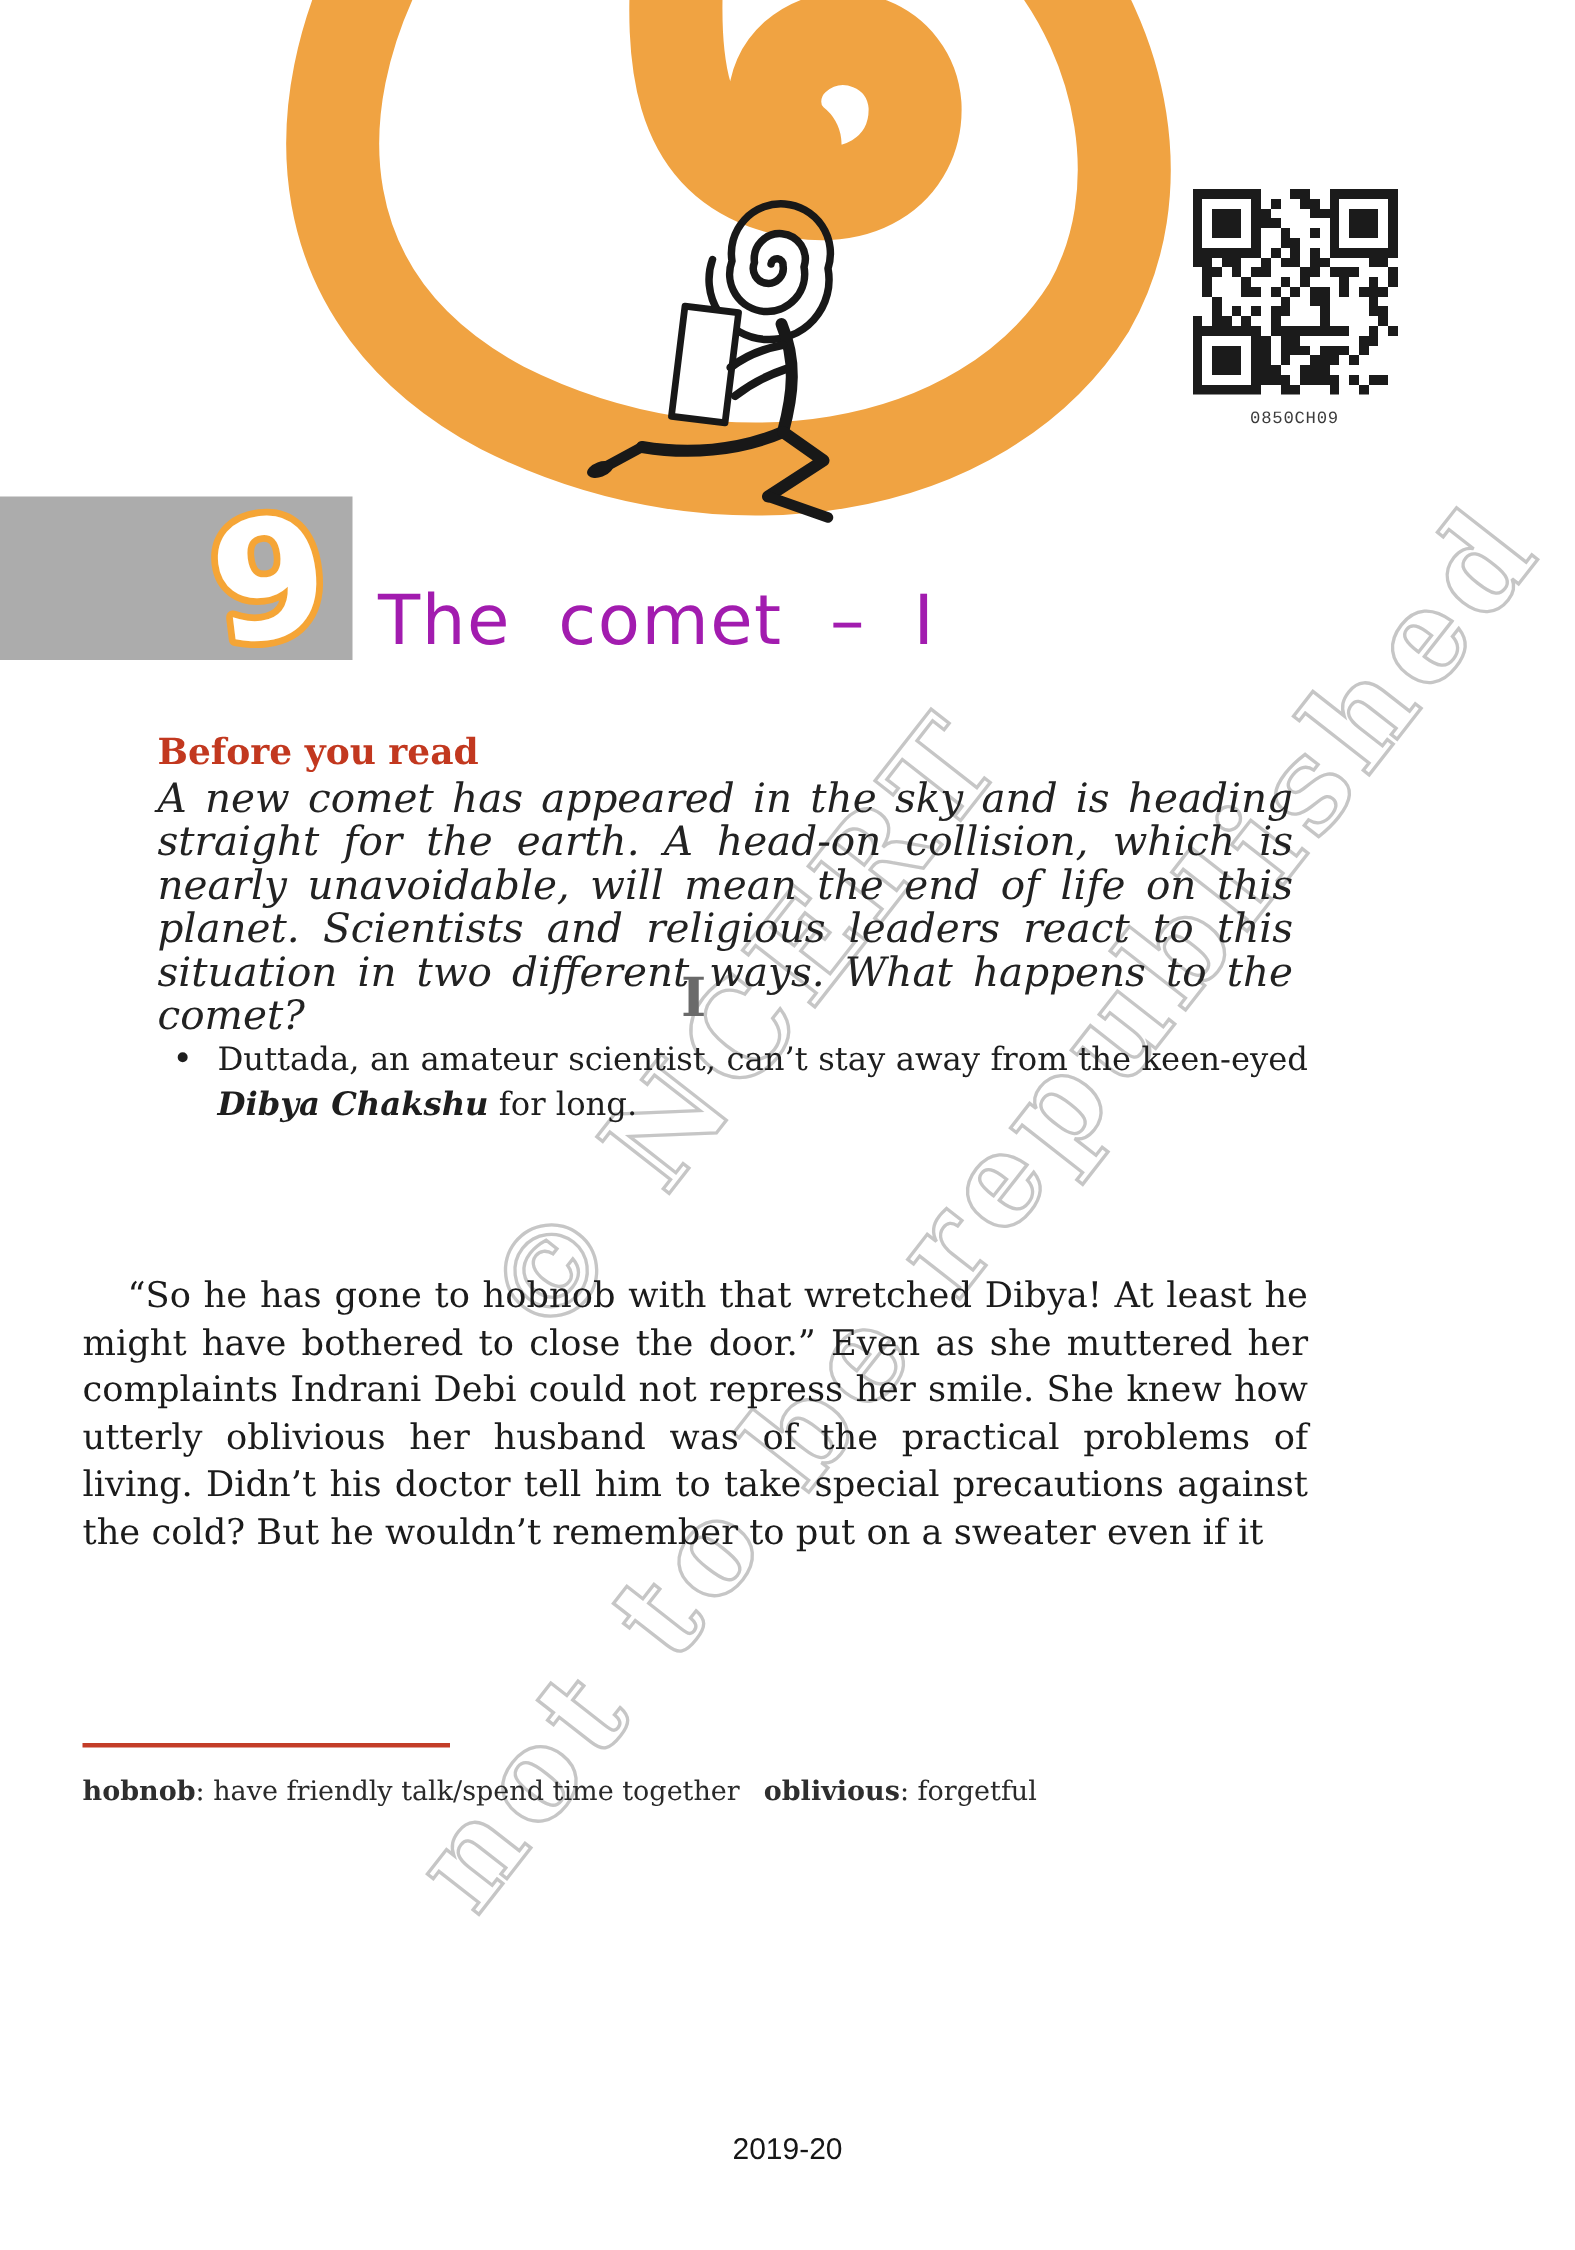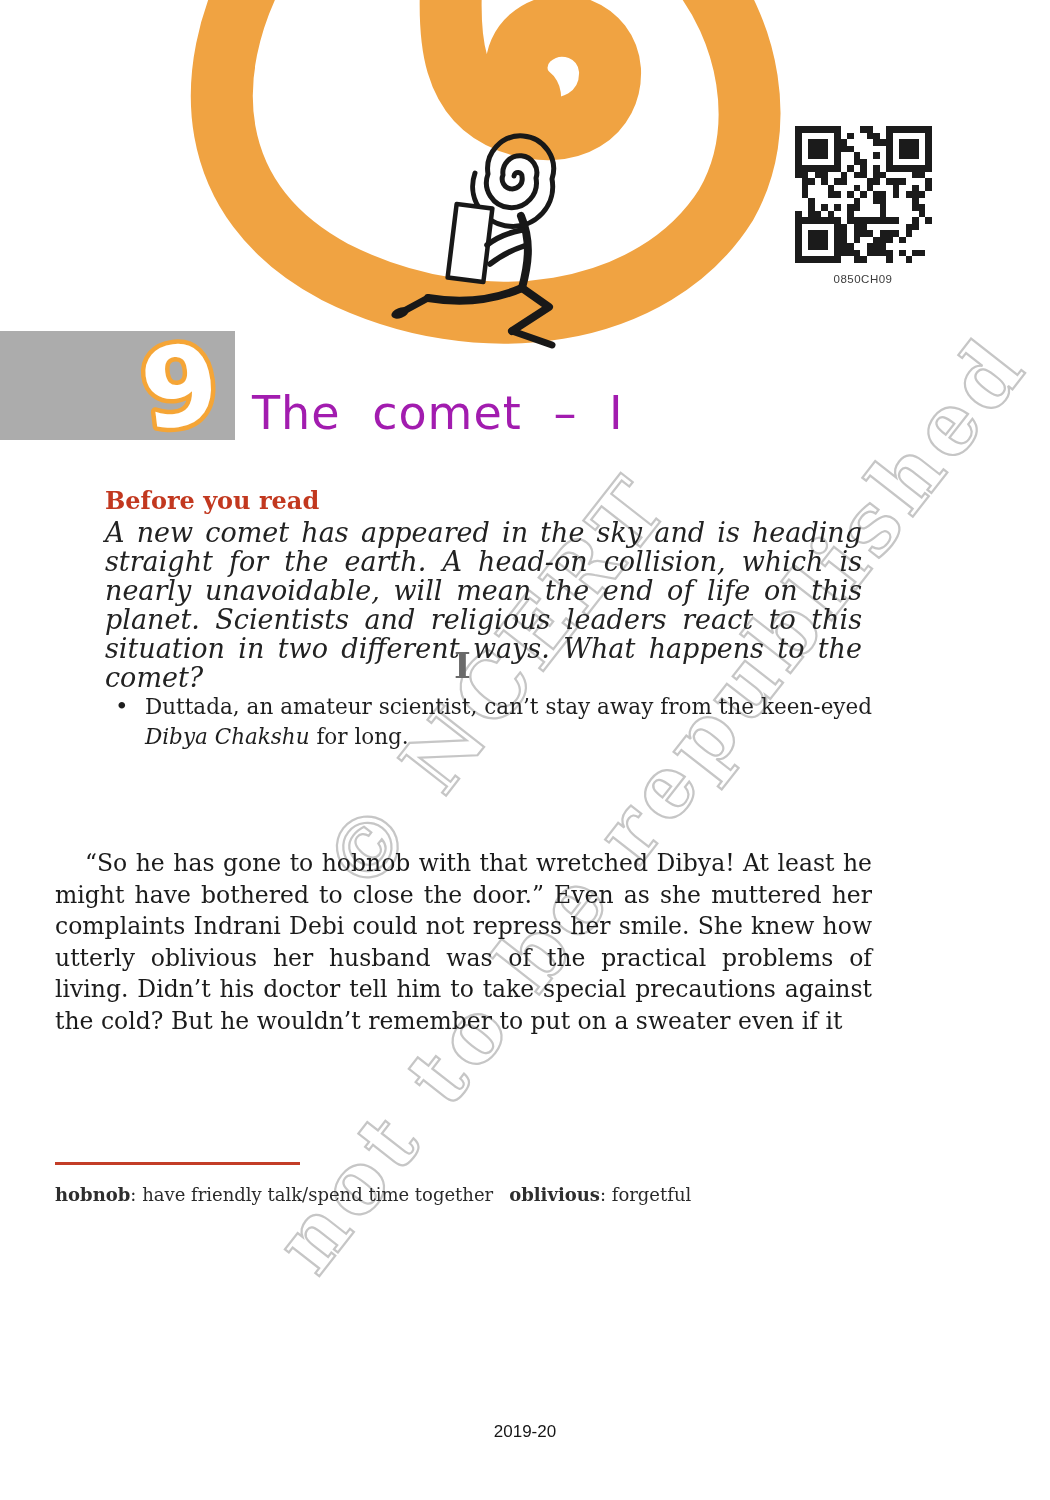--- a/index.html
+++ b/index.html
@@ -16,21 +16,21 @@
   .wline{
     font-family:"DejaVu Serif",serif;font-weight:700;font-size:84px;
     letter-spacing:7px;line-height:196px;white-space:nowrap;
     color:rgba(255,255,255,0);-webkit-text-stroke:2.2px #c6c6c6;
   }
   
   .art{position:absolute;left:180px;top:0;width:620px;height:350px;z-index:1;}
   
   .qr-block{position:absolute;left:793px;top:126px;width:140px;text-align:center;z-index:1;}
   .qr-label{
-    margin-top:6px;font-family:Liberation Sans, sans-serif;font-size:11.5px;
+    margin-top:6px;font-family:Liberation Mono, monospace;font-size:11.5px;
     color:#3c3c3c;letter-spacing:.5px;
   }
   
   .chapter-band{position:absolute;left:0;top:331px;width:235px;height:109px;background:#acacac;z-index:1;}
   .chapter-num-svg{position:absolute;left:120px;top:-2px;overflow:visible;}
   .page-title{
     position:absolute;left:252px;top:386px;z-index:1;
     font-family:"DejaVu Sans",sans-serif;font-weight:400;font-size:46px;
     letter-spacing:1px;word-spacing:16px;color:#a21caf;white-space:nowrap;
   }
@@ -49,38 +49,38 @@
     font-size:36px;font-weight:700;color:#6a6a6a;
   }
   .overview-list{
     position:absolute;left:105px;top:692px;width:767px;margin:0;padding:0;z-index:1;
     font-size:21.5px;line-height:30px;text-align:justify;
   }
   .overview-list li{list-style:none;position:relative;padding-left:40px;margin:0 0 2px 0;}
   .overview-list li::before{
     content:"\2022";position:absolute;left:10px;top:-1px;font-size:23px;color:#1e1e1e;
   }
-  .overview-list em{font-style:italic;}
+  .overview-list em{font-style:italic;font-weight:bold;}
   
   .story{position:absolute;left:55px;top:848px;width:817px;z-index:1;
     font-size:23.5px;line-height:31.5px;text-align:justify;color:#1b1b1b;}
   .story p{margin:0;}
   .story p.indent{text-indent:30px;}
   .lead-smallcaps{font-variant:small-caps;}
   
   .gloss-rule{position:absolute;left:55px;top:1162px;width:245px;height:3px;background:#c33d28;z-index:1;}
   .glossary{position:absolute;left:55px;top:1182px;width:817px;z-index:1;
     font-size:18px;line-height:26px;color:#2a2a2a;}
   .glossary b{color:#2e2e2e;}
   .glossary b + span{margin-right:0;}
   .glossary .entry + .entry{margin-left:16px;}
   
   .footer-code{
     position:absolute;left:0;top:1422px;width:1050px;text-align:center;z-index:1;
-    font-family:"Liberation Sans",sans-serif;font-size:17px;color:#161616;
+    font-family:"Liberation Sans",sans-serif;font-size:20px;color:#161616;
   }
 </style>
 </head>
 <body>
 
 <div class="watermark">
   <div class="wline">© NCERT</div>
   <div class="wline">not to be republished</div>
 </div>
 

